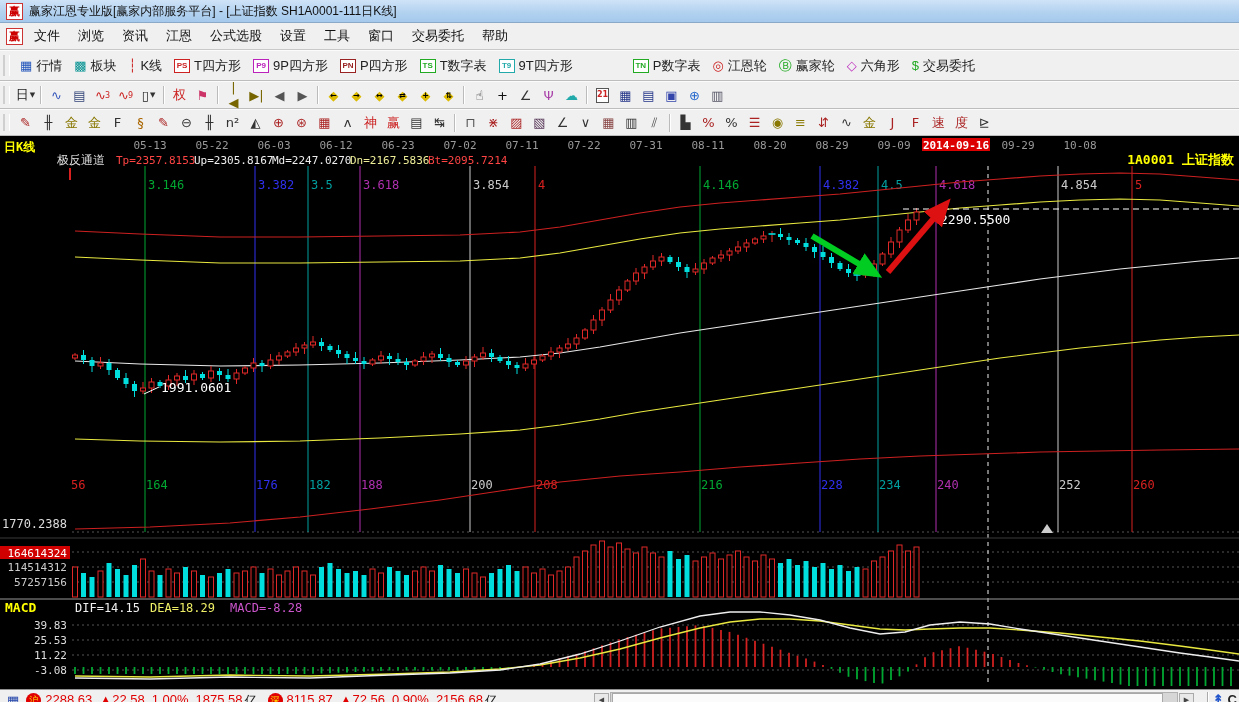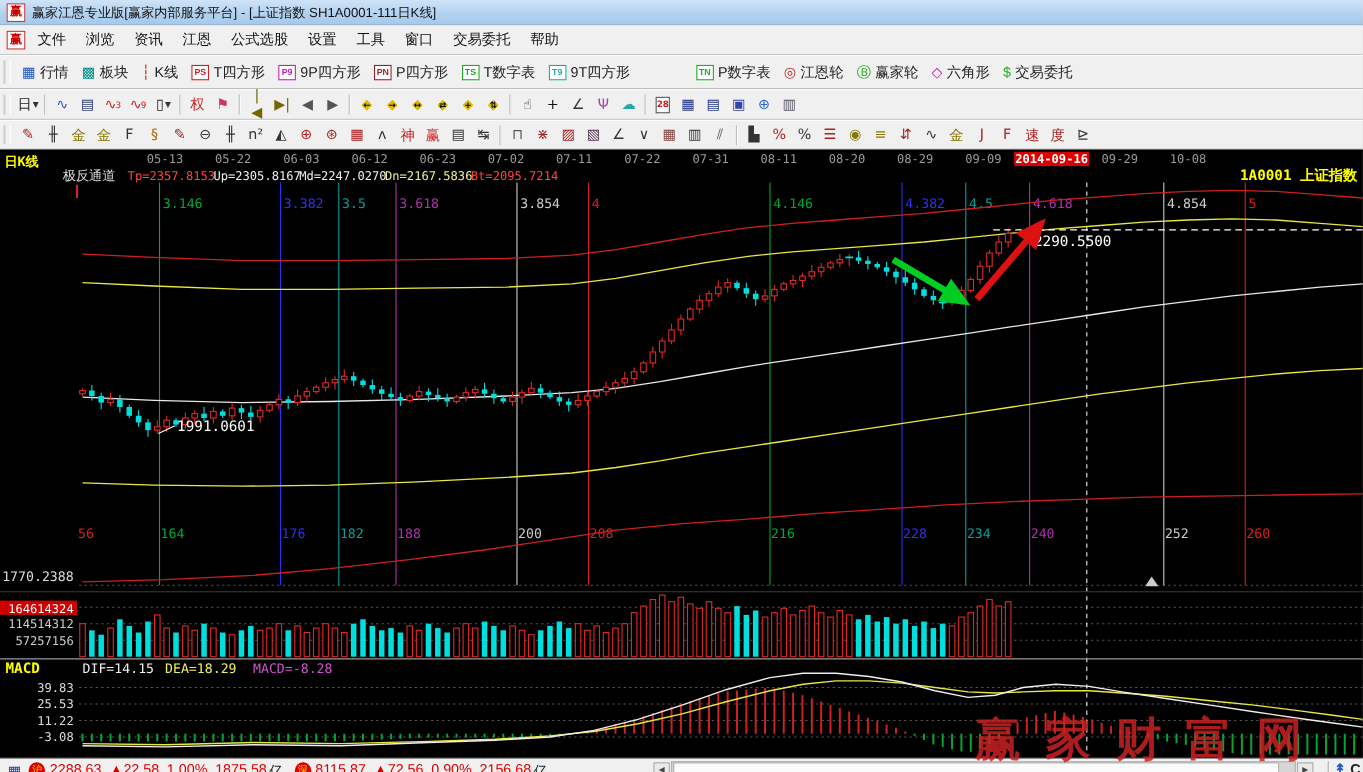--- a/index.html
+++ b/index.html
@@ -225,21 +225,21 @@
         <span style="color: rgb(51, 51, 51);">∠</span>
       </button>
       <button class="ibtn">
         <span style="color: rgb(170, 68, 170);">Ψ</span>
       </button>
       <button class="ibtn">
         <span style="color: rgb(34, 170, 170);">☁</span>
       </button>
       <span class="tb-sep"></span>
       <button class="ibtn">
-        <span class="cal" style="color: rgb(204, 34, 34);">28</span>
+        <span class="cal" style="color: rgb(204, 34, 34);">21</span>
       </button>
       <button class="ibtn">
         <span style="color: rgb(34, 51, 136);">▦</span>
       </button>
       <button class="ibtn">
         <span style="color: rgb(34, 51, 136);">▤</span>
       </button>
       <button class="ibtn">
         <span style="color: rgb(51, 68, 170);">▣</span>
       </button>
@@ -934,21 +934,20 @@
           <line x1="1205.5" y1="659" x2="1205.5" y2="678" stroke="#00a832" stroke-width="1.8"></line>
           <line x1="1214" y1="659" x2="1214" y2="678" stroke="#00a832" stroke-width="1.8"></line>
           <line x1="1222.5" y1="659" x2="1222.5" y2="678" stroke="#00a832" stroke-width="1.8"></line>
           <line x1="1231" y1="659" x2="1231" y2="678" stroke="#00a832" stroke-width="1.8"></line>
         </g>
         <polyline points="75,668 150,669 230,667 310,668 390,666 450,664 500,661 540,657 580,650 620,641 660,630 700,620 730,614 760,611 790,611 820,613 850,617 880,621 905,622 930,621 960,620 990,620 1020,622 1060,625 1100,629 1140,633 1180,638 1210,642 1239,646" fill="none" stroke="#e8e840" stroke-width="1.3"></polyline>
         <polyline points="75,670 150,671 230,669 310,670 390,667 450,665 500,662 540,656 580,646 620,633 660,619 700,608 730,604 760,604 790,607 820,612 850,620 880,626 905,624 930,617 960,614 990,616 1020,621 1060,627 1100,633 1140,639 1180,645 1210,649 1239,653" fill="none" stroke="#eeeeee" stroke-width="1.3"></polyline>
       </svg>
   </div>
 
-  <div id="watermark">赢家财富网</div>
 
   <div class="bottombar">
     <span class="sb-ico" style="color:#2244aa">▦</span>
     <span class="circle-ico">沪</span>
     <span class="quote">
       <span>2288.63</span>
       <span>▲22.58</span>
       <span>1.00%</span>
       <span>1875.58</span>
       <span class="unit">亿</span>

